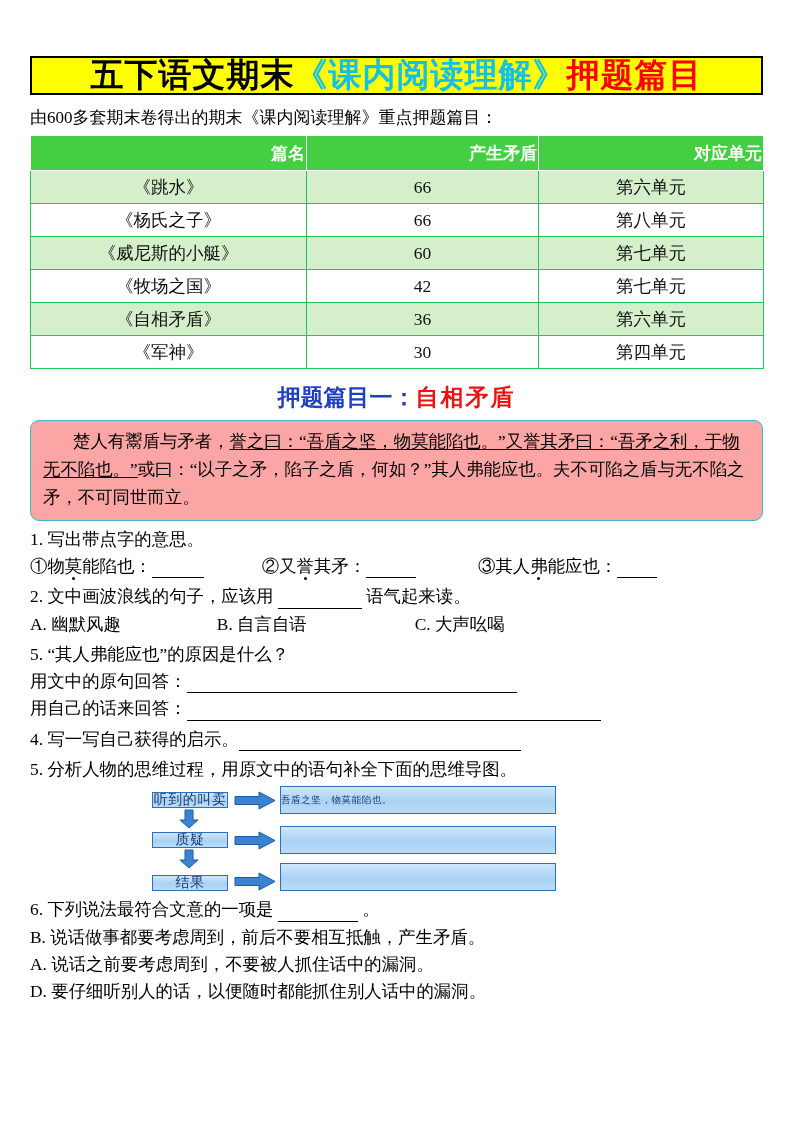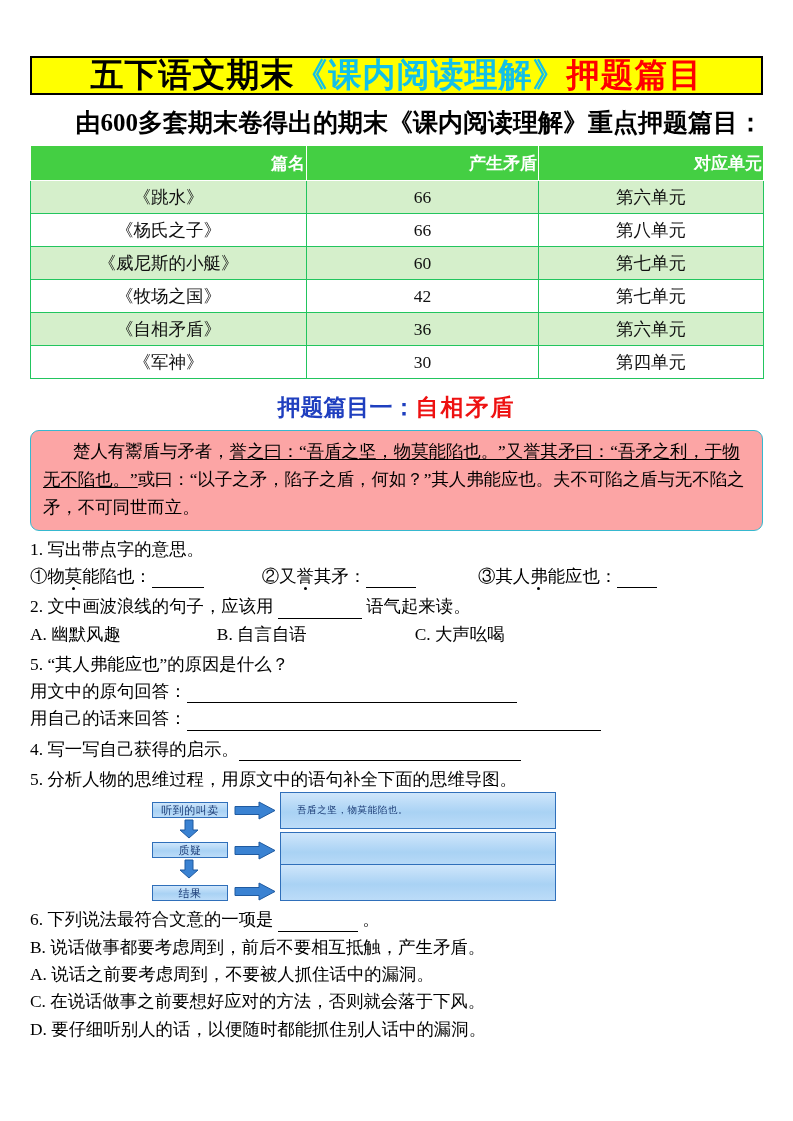--- a/index.html
+++ b/index.html
@@ -41,23 +41,23 @@
     line-height: 1;
     white-space: nowrap;
   }
   .t-black { color: #000000; }
   .t-cyan  { color: #12c0e8; }
   .t-red   { color: #ff0000; }
 
   
   .subtitle {
     margin-top: 11px;
-    text-align: right;
-    font-size: 25px;
-    font-weight: bold;
+    text-align: left;
+    font-size: 17px;
+    font-weight: normal;
     letter-spacing: 0px;
     white-space: nowrap;
   }
 
   
   table.freq {
     margin-top: 7px;
     width: 733px;
     border-collapse: collapse;
     table-layout: fixed;
@@ -174,36 +174,36 @@
   .dg-row.r1 { top: 2px; }
   .dg-row.r2 { top: 42px; }
   .dg-row.r3 { top: 82px; align-items: flex-end; }
   .lbox {
     width: 76px;
     height: 16px;
     box-sizing: border-box;
     border: 1px solid #2f6fba;
     background: linear-gradient(to bottom, #cfe6fb 0%, #a9d2f4 55%, #bcdcf8 100%);
     color: #1a3a74;
-    font-size: 11px;
+    font-size: 14px;
     display: flex;
     align-items: center;
     justify-content: center;
     letter-spacing: 0.5px;
   }
   .rbox {
-    height: 37px;
+    height: 28px;
     box-sizing: border-box;
     border: 1px solid #2f6fba;
     background: linear-gradient(to bottom, #cfe6fb 0%, #a9d2f4 55%, #bcdcf8 100%);
     color: #1a3a74;
     font-size: 9.5px;
     display: flex;
     align-items: center;
-    padding-left: 16px;
+    padding-left: 0;
     letter-spacing: 0.6px;
     width: 276px;
   }
   .arrow-r {
     width: 42px;
     height: 19px;
     margin: 0 4px 0 6px;
     flex: none;
   }
   .arrow-d {
@@ -342,16 +342,15 @@
       </svg>
       <div class="rbox"></div>
     </div>
   </div>
 
   <div class="q">
     <span>6. 下列说法最符合文意的一项是</span>&nbsp;<span class="blank b-q6"></span>&nbsp;<span>。</span>
   </div>
   <div class="q tight">B. 说话做事都要考虑周到，前后不要相互抵触，产生矛盾。</div>
   <div class="q tight">A. 说话之前要考虑周到，不要被人抓住话中的漏洞。</div>
-  <div class="q tight">C. 在说话做事之前要想好应对的方法，否则就会落于下风。</div>
   <div class="q tight">D. 要仔细听别人的话，以便随时都能抓住别人话中的漏洞。</div>
 
 </div>
 
 </body></html>

